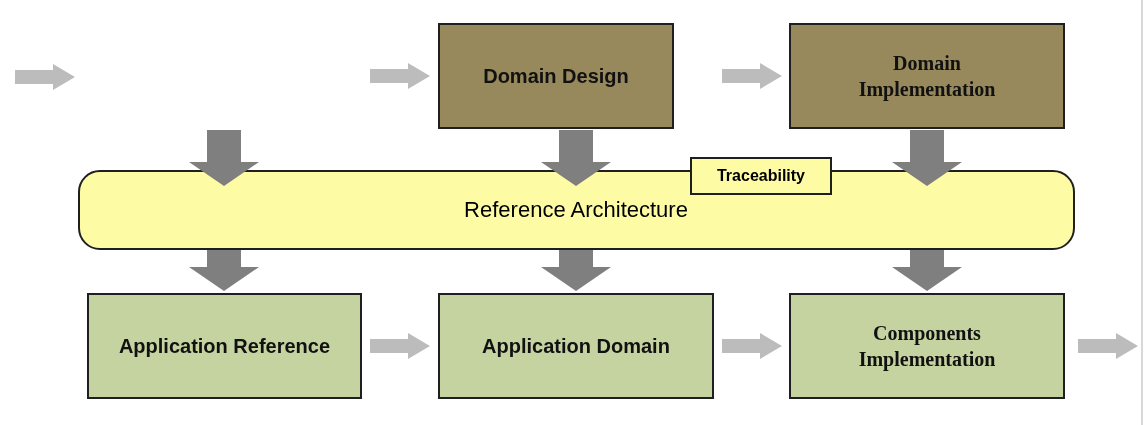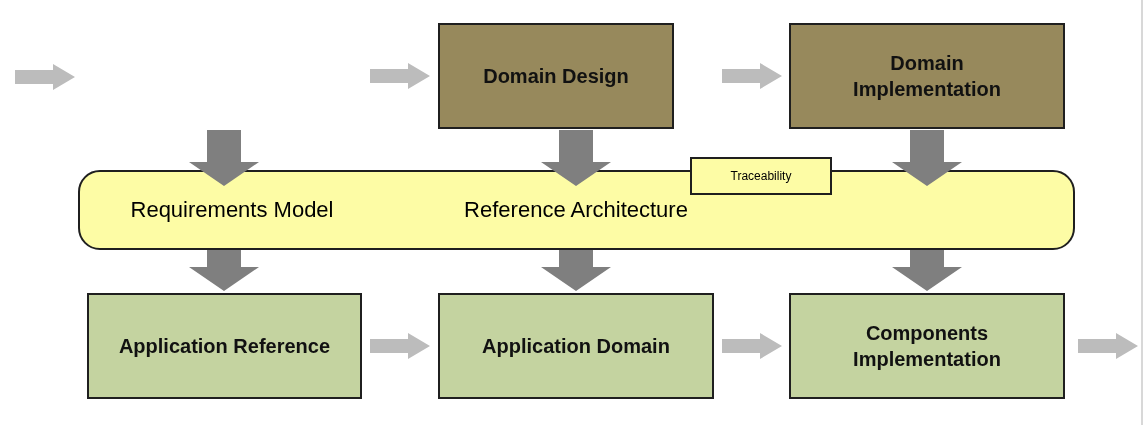--- a/index.html
+++ b/index.html
@@ -19,21 +19,21 @@
     display:flex;align-items:center;justify-content:center;
     z-index:1;
   }
   .box.domain{top:23px;background:var(--domain-box,#97895C);}
   .box.application{top:293px;background:var(--application-box,#C4D3A0);}
   .lbl{
     display:block;
     font-size:20px;font-weight:700;color:#111111;
     text-align:center;line-height:26px;
   }
-  .lbl.narrow{max-width:200px;}
+  .lbl.narrow{max-width:200px;font-family:Liberation Serif, serif;}
   .band{
     position:absolute;
     left:78px;top:170px;width:997px;height:80px;
     box-sizing:border-box;
     background:var(--artifact-band,#FDFCA5);
     border:2px solid var(--box-border,#1f1f1f);
     border-radius:22px;
     z-index:1;
   }
   .band-item{
@@ -43,39 +43,38 @@
     white-space:nowrap;
     z-index:2;
   }
   .tag{
     position:absolute;
     left:690px;top:157px;width:142px;height:38px;
     box-sizing:border-box;
     background:var(--traceability-box,#FDFCA5);
     border:2px solid var(--box-border,#1f1f1f);
     display:flex;align-items:center;justify-content:center;
-    font-size:12px;font-weight:400;color:#000000;
+    font-size:16px;font-weight:700;color:#000000;
     z-index:2;
   }
   .frame-line{
     position:absolute;
     left:1141px;top:0;width:2px;height:425px;
     background:var(--frame-line,#D8D8D8);
     z-index:0;
   }
 </style>
 </head>
 <body>
 
 <div class="stage">
 
   <div class="frame-line"></div>
 
   <div class="band"></div>
-  <span class="band-item" style="left:232px">Requirements Model</span>
   <span class="band-item" style="left:576px">Reference Architecture</span>
 
   <div class="tag">
     <span>Traceability</span>
   </div>
 
   <div class="box domain" style="left:438px;width:236px">
     <span class="lbl">Domain Design</span>
   </div>
   <div class="box domain" style="left:789px;width:276px">

